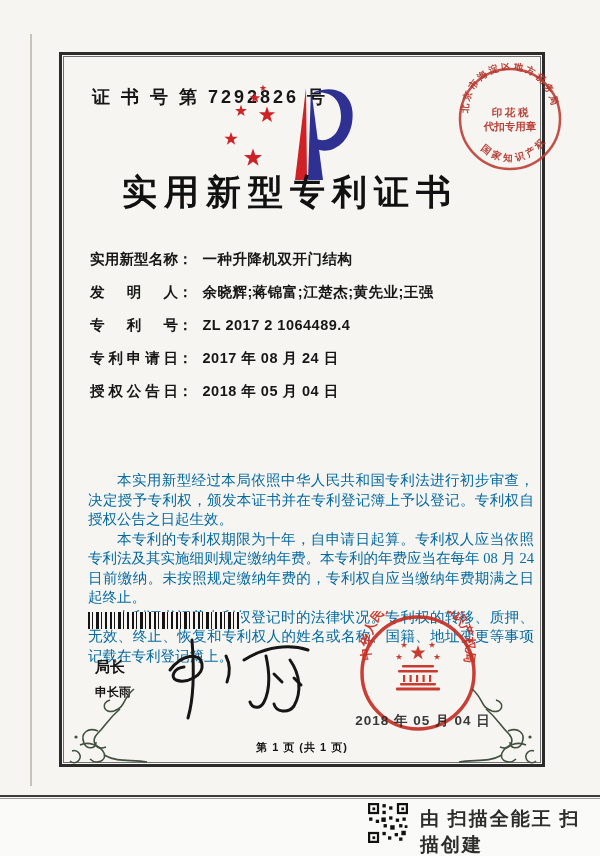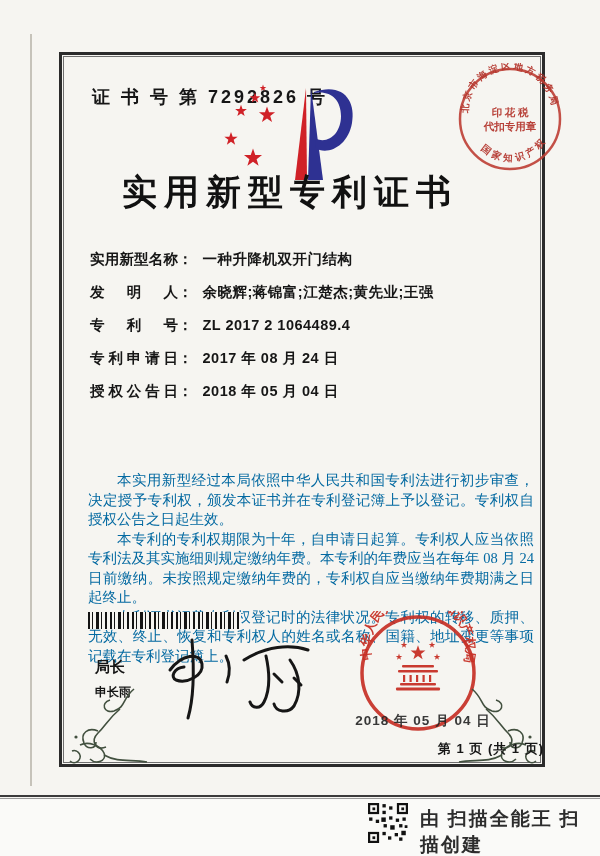--- a/index.html
+++ b/index.html
@@ -46,22 +46,22 @@
   .sig-name{position:absolute;left:95px;top:684px;font-size:12px;font-weight:700;}
   .signature{position:absolute;left:148px;top:630px;}
   
   .office-seal{position:absolute;left:356px;top:611px;}
   .seal-date{position:absolute;left:348px;top:712px;width:150px;text-align:center;
     font-size:13.5px;font-weight:700;letter-spacing:1px;color:rgba(35,35,35,.9);}
   .tax-stamp{position:absolute;left:454px;top:63px;}
   
   .flourish-left{position:absolute;left:64px;top:687px;}
   .flourish-right{position:absolute;left:458px;top:687px;transform:scaleX(-1);}
-  .page-indicator{position:absolute;left:60px;top:740px;width:484px;text-align:right;
-    font-size:13px;font-weight:600;letter-spacing:1px;}
+  .page-indicator{position:absolute;left:60px;top:740px;width:484px;text-align:center;
+    font-size:11px;font-weight:600;letter-spacing:1px;}
   
   .scan-strip{position:absolute;left:0;top:798px;width:600px;height:58px;background:#fafaf8;}
   .scan-sep{position:absolute;left:0;top:795px;width:600px;height:2px;background:#3b3b3b;}
   .scan-sep2{position:absolute;left:0;top:798px;width:600px;height:1px;background:#9a9a9a;}
   .qr{position:absolute;left:368px;top:803px;}
   .scan-text{position:absolute;left:420px;top:806px;font-size:19px;font-weight:700;letter-spacing:2px;
     font-family:"Liberation Serif","DejaVu Serif",serif;color:#2d2d2d;}
   svg text{font-family:"Liberation Serif","DejaVu Serif",serif;}
 </style>
 </head>

